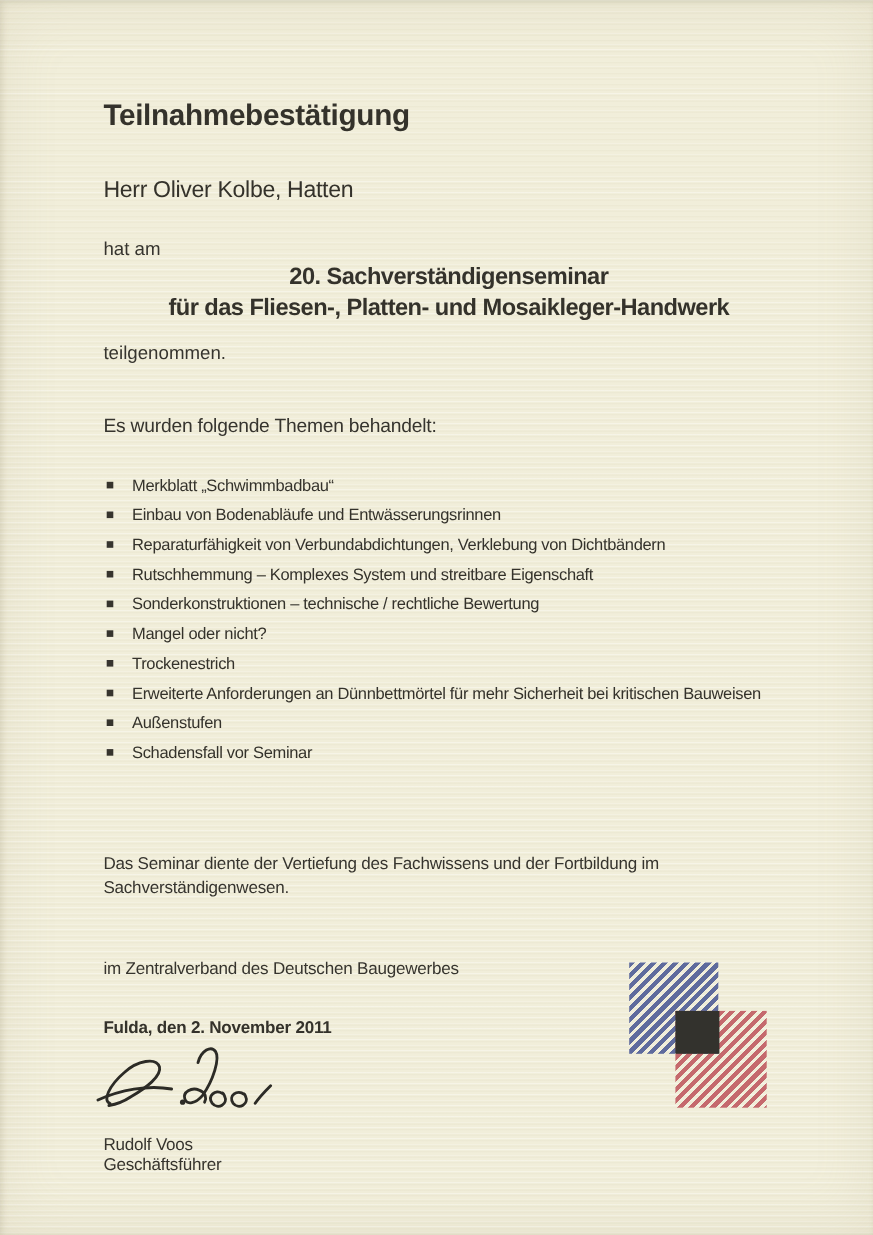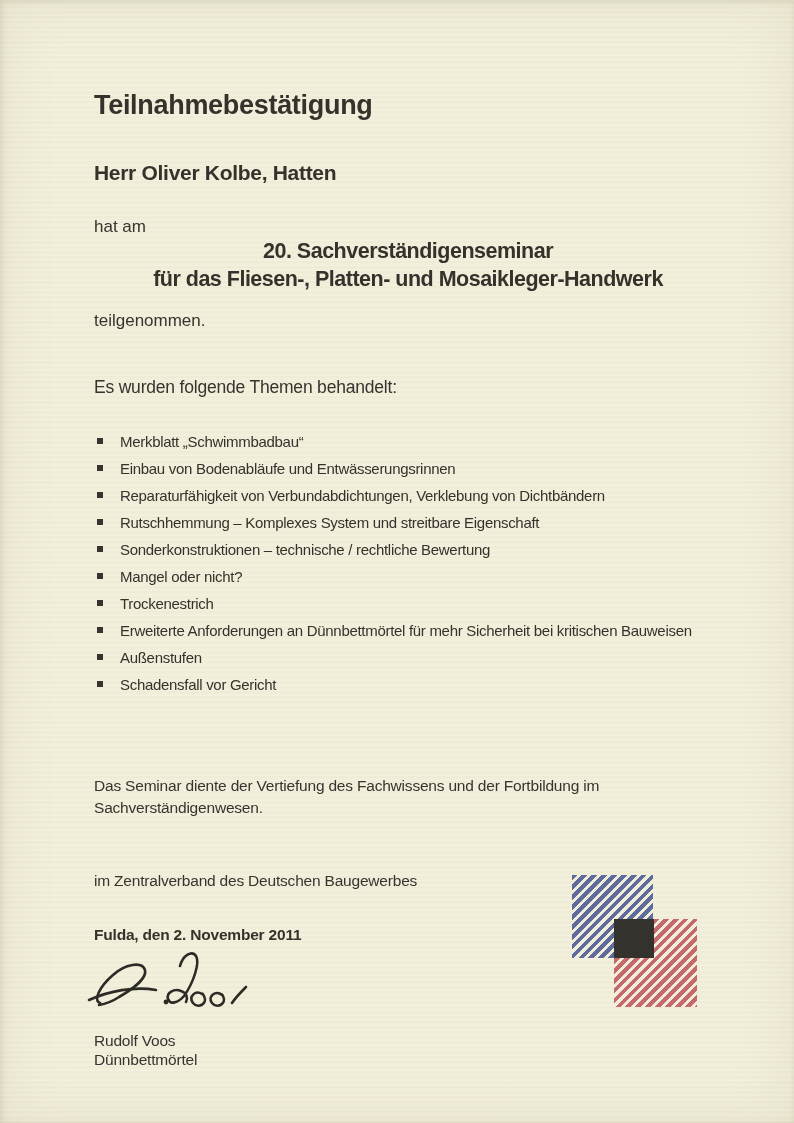--- a/index.html
+++ b/index.html
@@ -25,21 +25,21 @@
   }
   .abs { position: absolute; }
 
   .doc-title {
     left: 94px; top: 90px;
     font-size: 27px; font-weight: bold; letter-spacing: -0.3px;
     color: #34322b;
   }
   .recipient {
     left: 94px; top: 161px;
-    font-size: 21px; font-weight: bold; letter-spacing: -0.3px;
+    font-size: 21px; font-weight: normal; letter-spacing: -0.3px;
     color: #34322b;
   }
   .lead-in {
     left: 94px; top: 217px;
     font-size: 17px;
   }
   .seminar-heading {
     left: 94px; top: 237px; width: 628px;
     text-align: center;
     font-size: 21.5px; font-weight: bold; letter-spacing: -0.5px;
@@ -178,21 +178,21 @@
         <span class="topic-text">Erweiterte Anforderungen an Dünnbettmörtel für mehr Sicherheit bei kritischen Bauweisen</span>
       </li>
 
       <li>
         <span class="bullet"></span>
         <span class="topic-text">Außenstufen</span>
       </li>
 
       <li>
         <span class="bullet"></span>
-        <span class="topic-text">Schadensfall vor Gericht</span>
+        <span class="topic-text">Schadensfall vor Seminar</span>
       </li>
     </ul>
 
   <div class="abs closing">Das Seminar diente der Vertiefung des Fachwissens und der Fortbildung im Sachverständigenwesen.</div>
 
   <div class="abs org">
     <div class="org-line2">im Zentralverband des Deutschen Baugewerbes</div>
   </div>
 
   <div class="abs place-date">Fulda, den 2. November 2011</div>
@@ -206,21 +206,21 @@
 
       <path class="sig-stroke" d="M96,20 C99,9 108,4 112,10 C116,16 110,36 100,50 C94,57 86,59 84,53 C82,47 90,42 97,45 C103,47 104,52 102,56"></path>
       <path class="sig-stroke" d="M118,48 C112,44 104,50 109,57 C114,63 124,58 120,50 C119,48 118,47 118,48 Z"></path>
       <path class="sig-stroke" d="M138,49 C132,44 123,50 128,57 C133,63 143,58 139,50 C138,48 137,48 138,49 Z"></path>
       <path class="sig-stroke" d="M148,57 C152,51 157,46 162,41"></path>
     </svg>
   </div>
 
   <div class="abs signer">
     <div>Rudolf Voos</div>
-    <div>Dünnbettmörtel</div>
+    <div>Geschäftsführer</div>
   </div>
 
   <div class="abs logo">
     <div class="logo-square logo-blue"></div>
     <div class="logo-square logo-red"></div>
     <div class="logo-square logo-black"></div>
   </div>
 
 </div>
 

